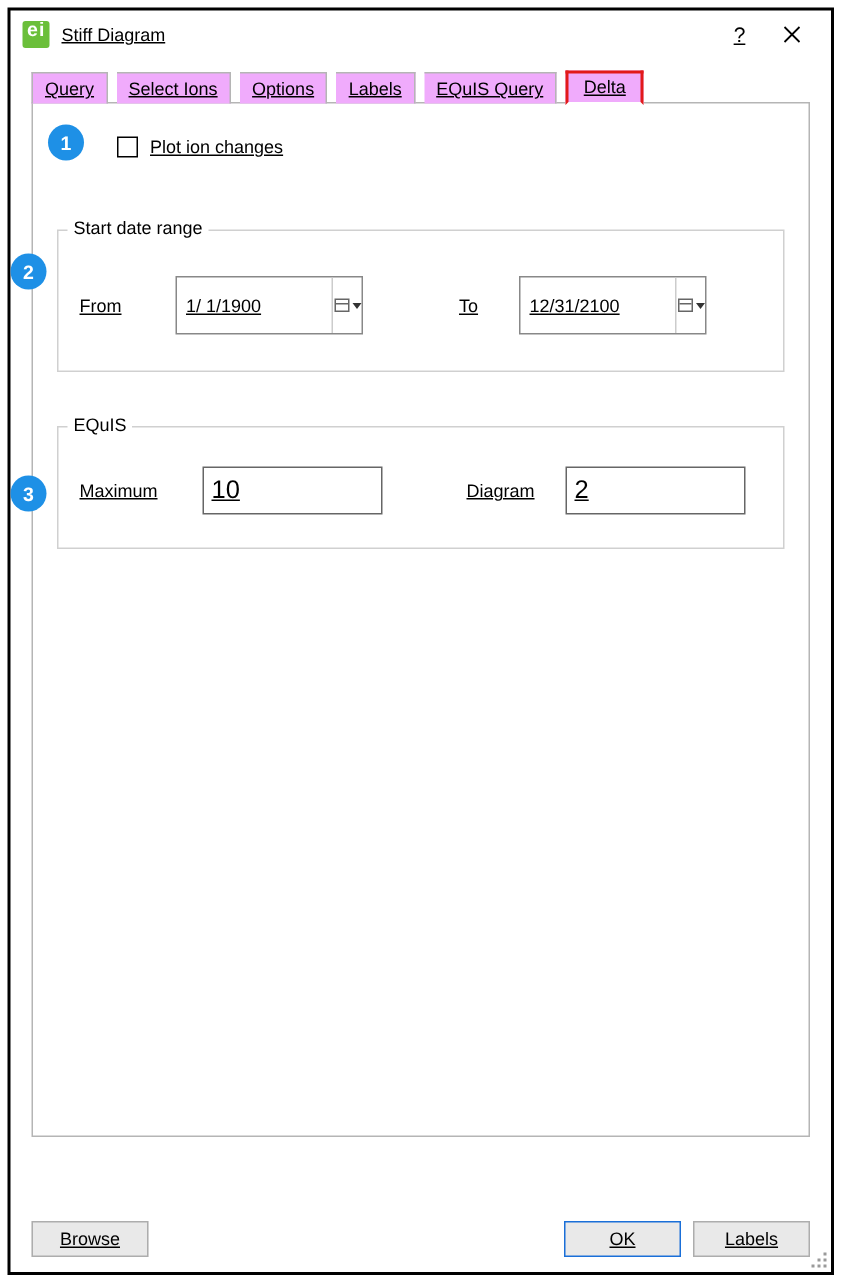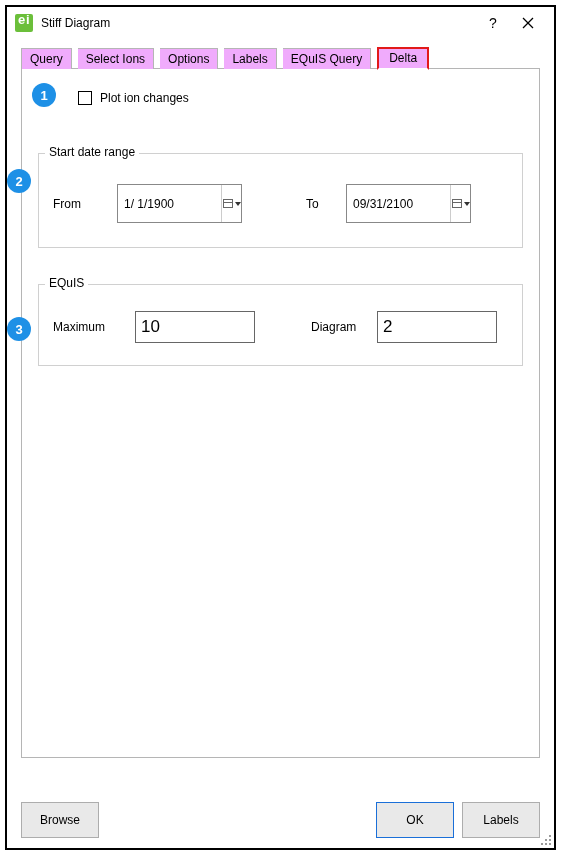--- a/index.html
+++ b/index.html
@@ -12,20 +12,21 @@
     color: #000;
   }
   .outer-frame {
     width: 551px;
     height: 845px;
     border: 2px solid #000;
     background: #fff;
     position: relative;
     display: flex;
     flex-direction: column;
+    text-decoration: underline;
   }
   .titlebar {
     height: 32px;
     display: flex;
     align-items: center;
     padding: 0 6px 0 8px;
   }
   .app-icon {
     width: 18px;
     height: 18px;
@@ -208,21 +209,21 @@
 
   .button-bar {
     display: flex;
     align-items: center;
     padding: 6px 14px 10px 14px;
     gap: 8px;
   }
   .button-bar .spacer { flex: 1; }
   .btn {
     min-width: 78px;
-    height: 36px;
+    height: 24px;
     border: 1px solid #adadad;
     background: #e9e9e9;
     display: flex;
     align-items: center;
     justify-content: center;
     font-size: 12px;
     cursor: pointer;
   }
   .btn.primary {
     border: 1.5px solid #1a6fd8;
@@ -289,21 +290,21 @@
           <div class="datefield">
             <div class="date-text">1/  1/1900</div>
             <div class="date-drop">
               <div class="cal-icon"></div>
               <div class="tri-down"></div>
             </div>
           </div>
           <div class="gap"></div>
           <div class="lbl" style="min-width:30px;">To</div>
           <div class="datefield">
-            <div class="date-text">09/31/2100</div>
+            <div class="date-text">12/31/2100</div>
             <div class="date-drop">
               <div class="cal-icon"></div>
               <div class="tri-down"></div>
             </div>
           </div>
         </div>
       </div>
 
       <div class="groupbox" style="margin-top:36px; padding:26px 14px 22px 14px;">
         <div class="legend">EQuIS</div>

